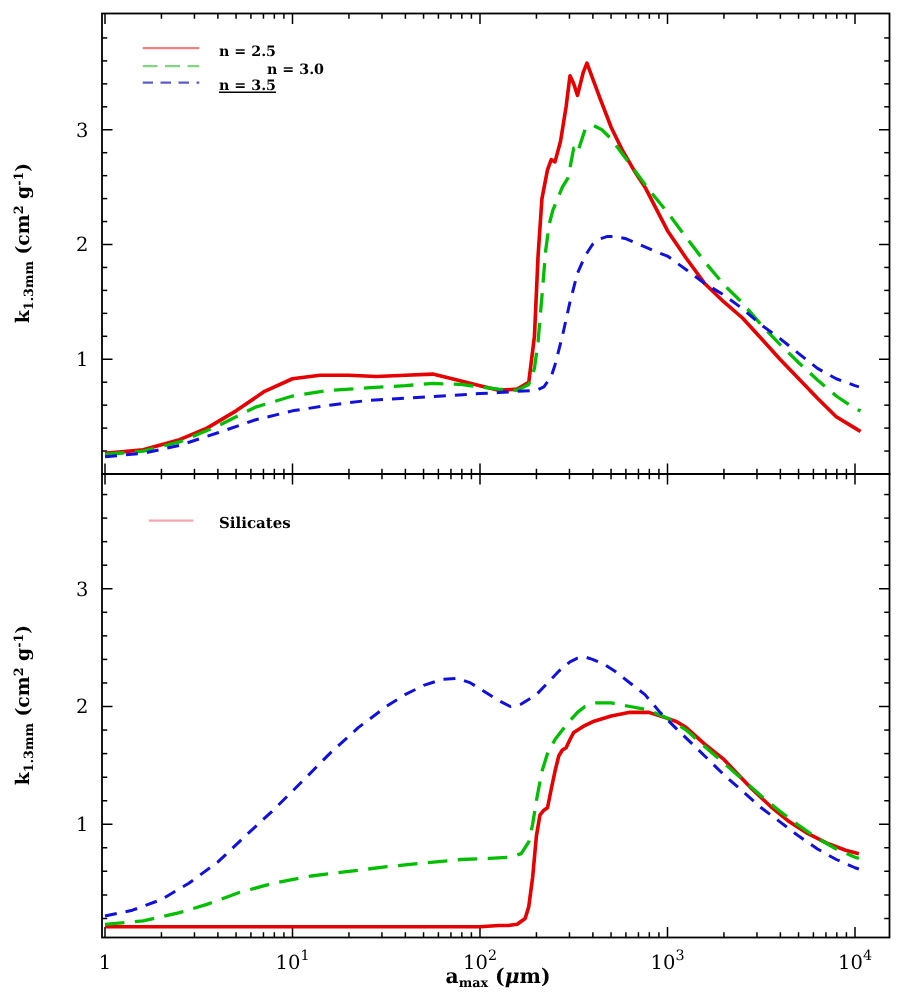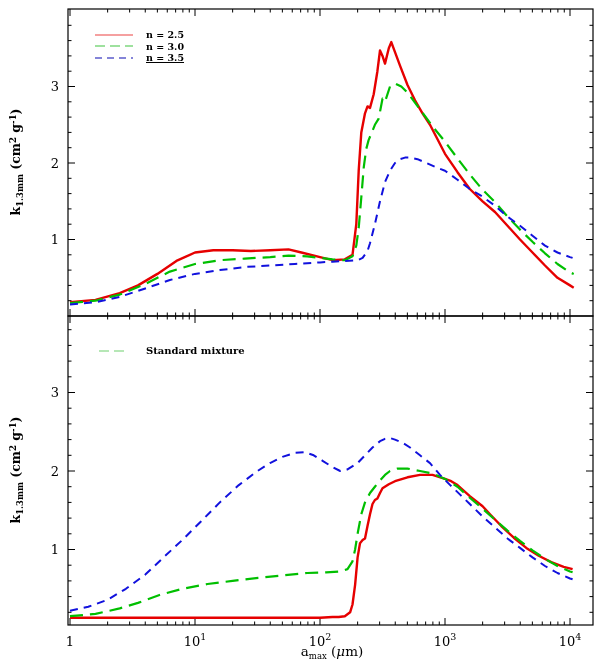--- a/index.html
+++ b/index.html
@@ -2,25 +2,25 @@
 <html><head>
 <meta charset="utf-8">
 <style>
   html,body{margin:0;padding:0;background:#ffffff;}
   .fig{position:relative;width:600px;height:663px;background:#ffffff;color:#000;
        font-family:"DejaVu Serif",serif;overflow:hidden;}
   svg{position:absolute;left:0;top:0;}
   .title{position:absolute;transform:translateX(-50%);font-weight:bold;font-size:13.5px;
          letter-spacing:0.3px;white-space:nowrap;}
   .legend{position:absolute;}
-  .lrow{display:flex;align-items:center;}
+  .lrow{display:flex;align-items:flex-start;}
   .lrow .llabel{font-weight:bold;white-space:nowrap;}
   .ylab{position:absolute;transform:translate(-50%,-50%) rotate(-90deg);
         font-weight:bold;font-size:12.5px;white-space:nowrap;}
-  .xlab{position:absolute;transform:translateX(-50%);font-weight:normal;font-size:13.5px;white-space:nowrap;text-align:right;}
+  .xlab{position:absolute;transform:translateX(-50%);font-weight:bold;font-size:13.5px;white-space:nowrap;text-align:right;}
   .sub{font-size:8.5px;vertical-align:-3px;}
   .sup{font-size:8.5px;vertical-align:4px;}
   .mu{font-style:italic;}
 </style>
 </head>
 <body>
 
 <div class="fig">
   <svg id="plot" width="600" height="663" viewBox="0 0 600 663">
       <clipPath id="clip0">
@@ -283,39 +283,39 @@
     </svg>
 
 
   <div class="legend" id="legend-top" style="left: 95px; top: 29px;">
       <div class="lrow" style="height: 11.5px;">
         <svg width="38" height="6" style="position: static; margin-right: 13px;">
           <line x1="0" y1="3" x2="38" y2="3" stroke="#f28080" stroke-width="1.5"></line>
         </svg>
         <span class="llabel" style="font-size: 9.5px;">n = 2.5</span>
       </div>
-      <div class="lrow" style="height: 11.5px;">
+      <div class="lrow" style="height: 11.5px; gap: 32px;">
         <svg width="38" height="6" style="position: static; margin-right: 13px;">
           <line x1="0" y1="3" x2="38" y2="3" stroke="#7fd87f" stroke-width="1.5" stroke-dasharray="10 5"></line>
         </svg>
         <span class="llabel" style="font-size: 9.5px;">n = 3.0</span>
       </div>
       <div class="lrow" style="height: 11.5px; text-decoration: underline;">
         <svg width="38" height="6" style="position: static; margin-right: 13px;">
           <line x1="0" y1="3" x2="38" y2="3" stroke="#5c5ccc" stroke-width="1.5" stroke-dasharray="7 5"></line>
         </svg>
         <span class="llabel" style="font-size: 9.5px;">n = 3.5</span>
       </div>
     </div>
   <div class="legend" id="legend-bottom" style="left: 99px; top: 344px;">
       <div class="lrow" style="height: 13px;">
         <svg width="30" height="6" style="position: static; margin-right: 17px;">
-          <line x1="0" y1="3" x2="30" y2="3" stroke="#9fdf9f" stroke-width="1.5" stroke-dasharray="10 5"></line>
+          <line x1="0" y1="3" x2="30" y2="3" stroke="#f4a6b2" stroke-width="1.5"></line>
         </svg>
-        <span class="llabel" style="font-size: 10px;">Standard mixture</span>
+        <span class="llabel" style="font-size: 10px;">Silicates</span>
       </div>
     </div>
 
   <div class="ylab" style="left:16px;top:162px;">
     <span>k</span><span class="sub">1.3mm</span><span> (cm</span><span class="sup">2</span><span> g</span><span class="sup">-1</span><span>)</span>
   </div>
   <div class="ylab" style="left:16px;top:470px;">
     <span>k</span><span class="sub">1.3mm</span><span> (cm</span><span class="sup">2</span><span> g</span><span class="sup">-1</span><span>)</span>
   </div>
 

